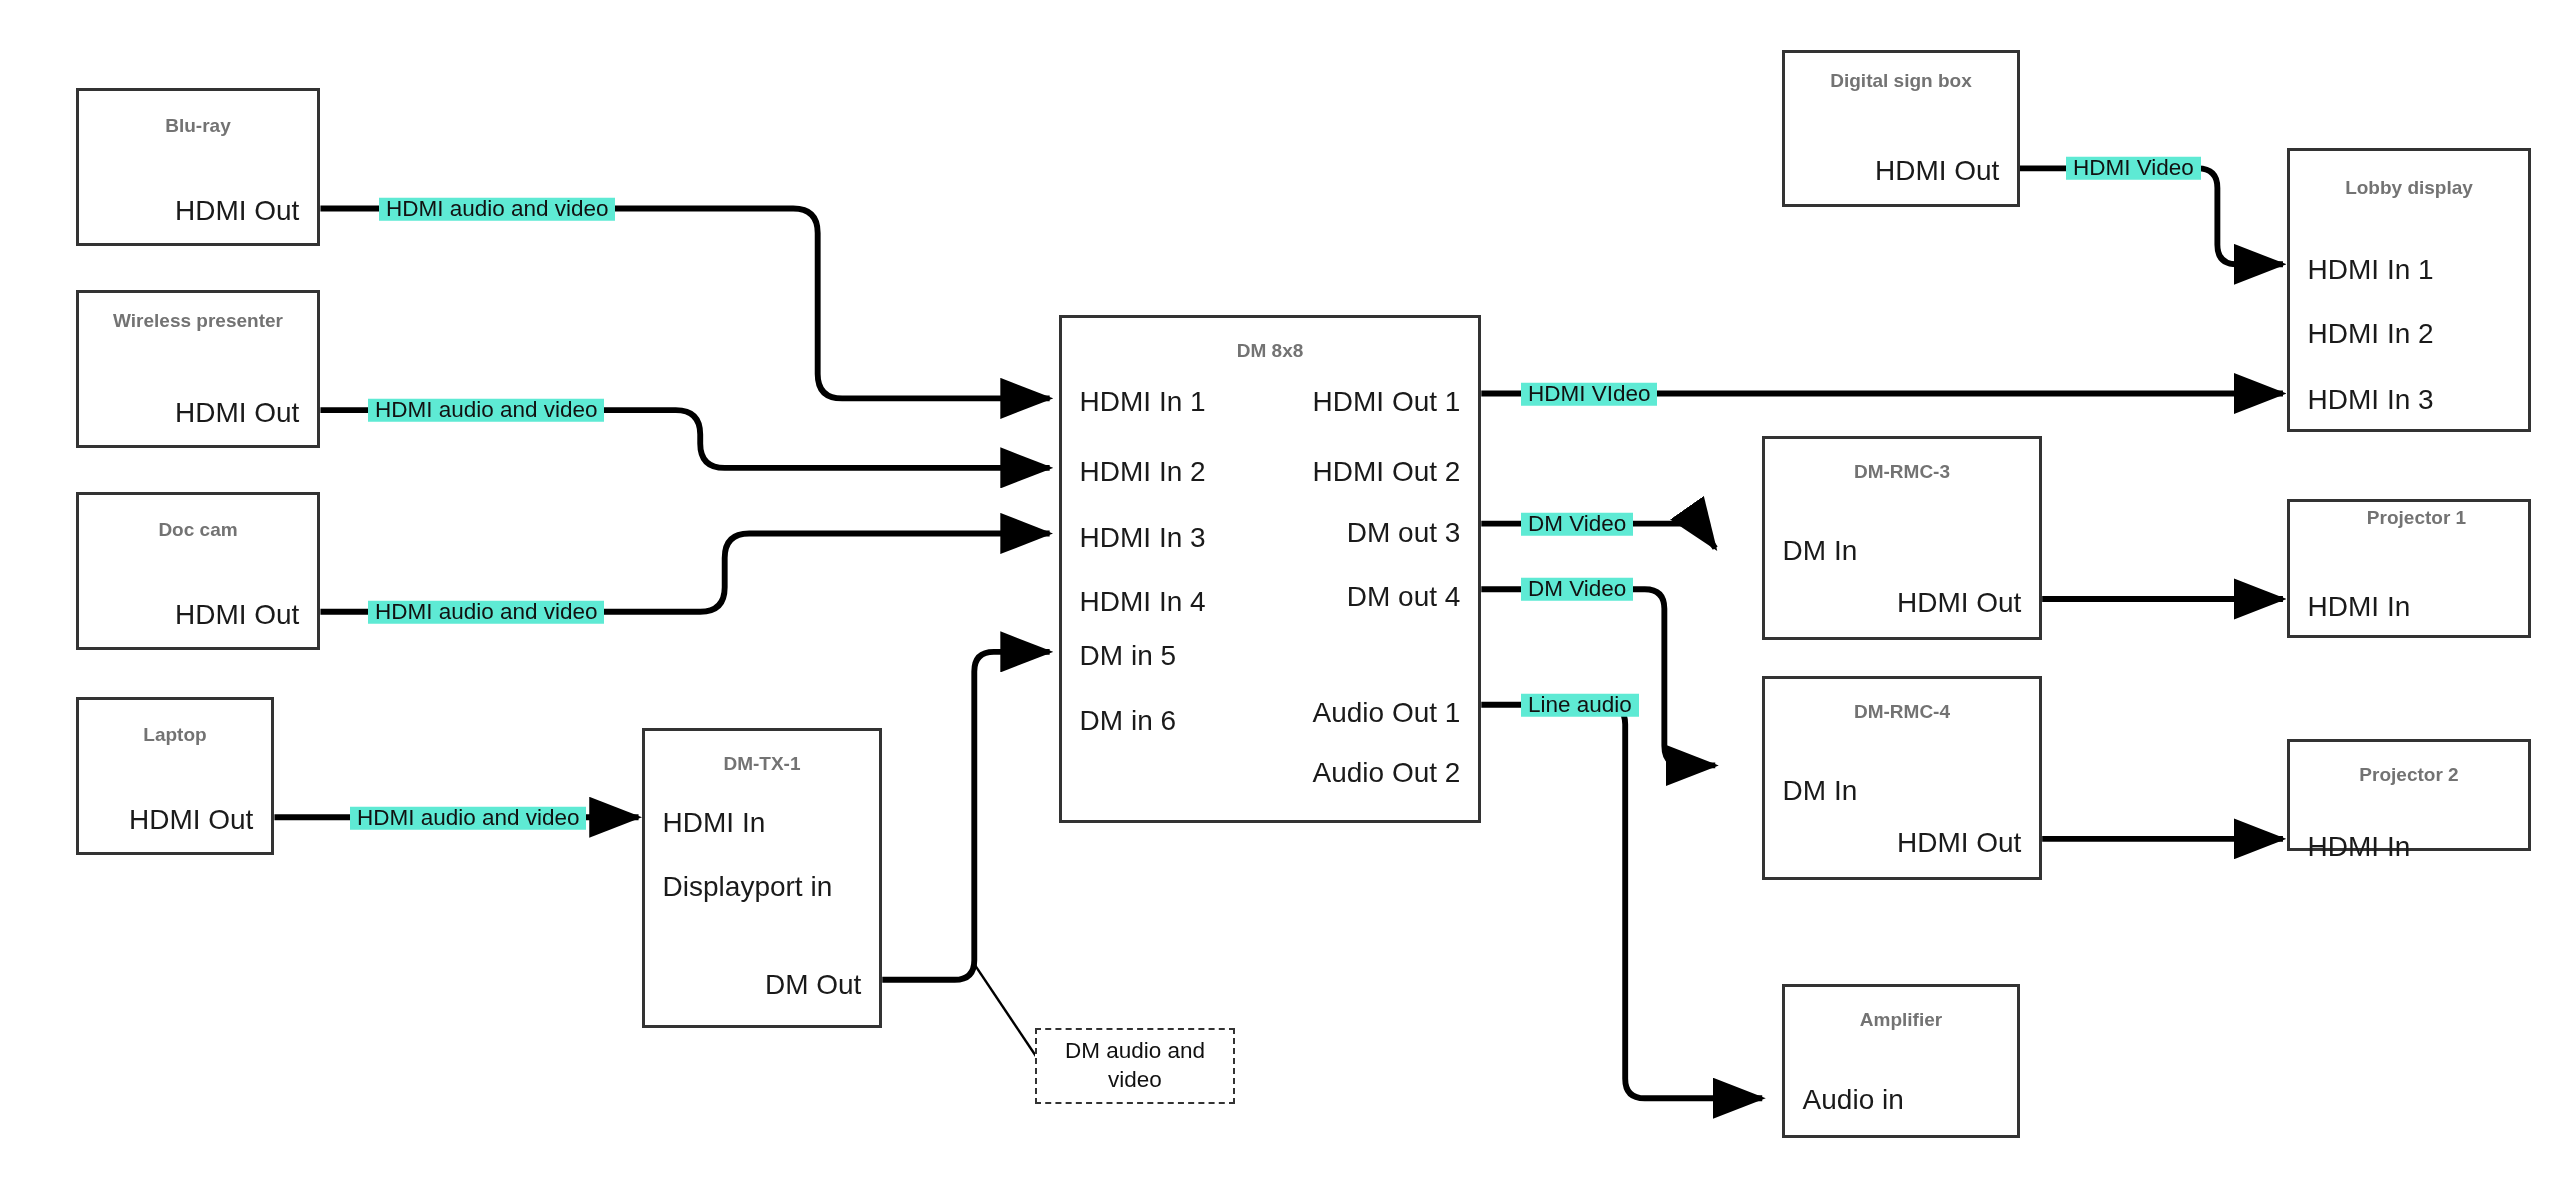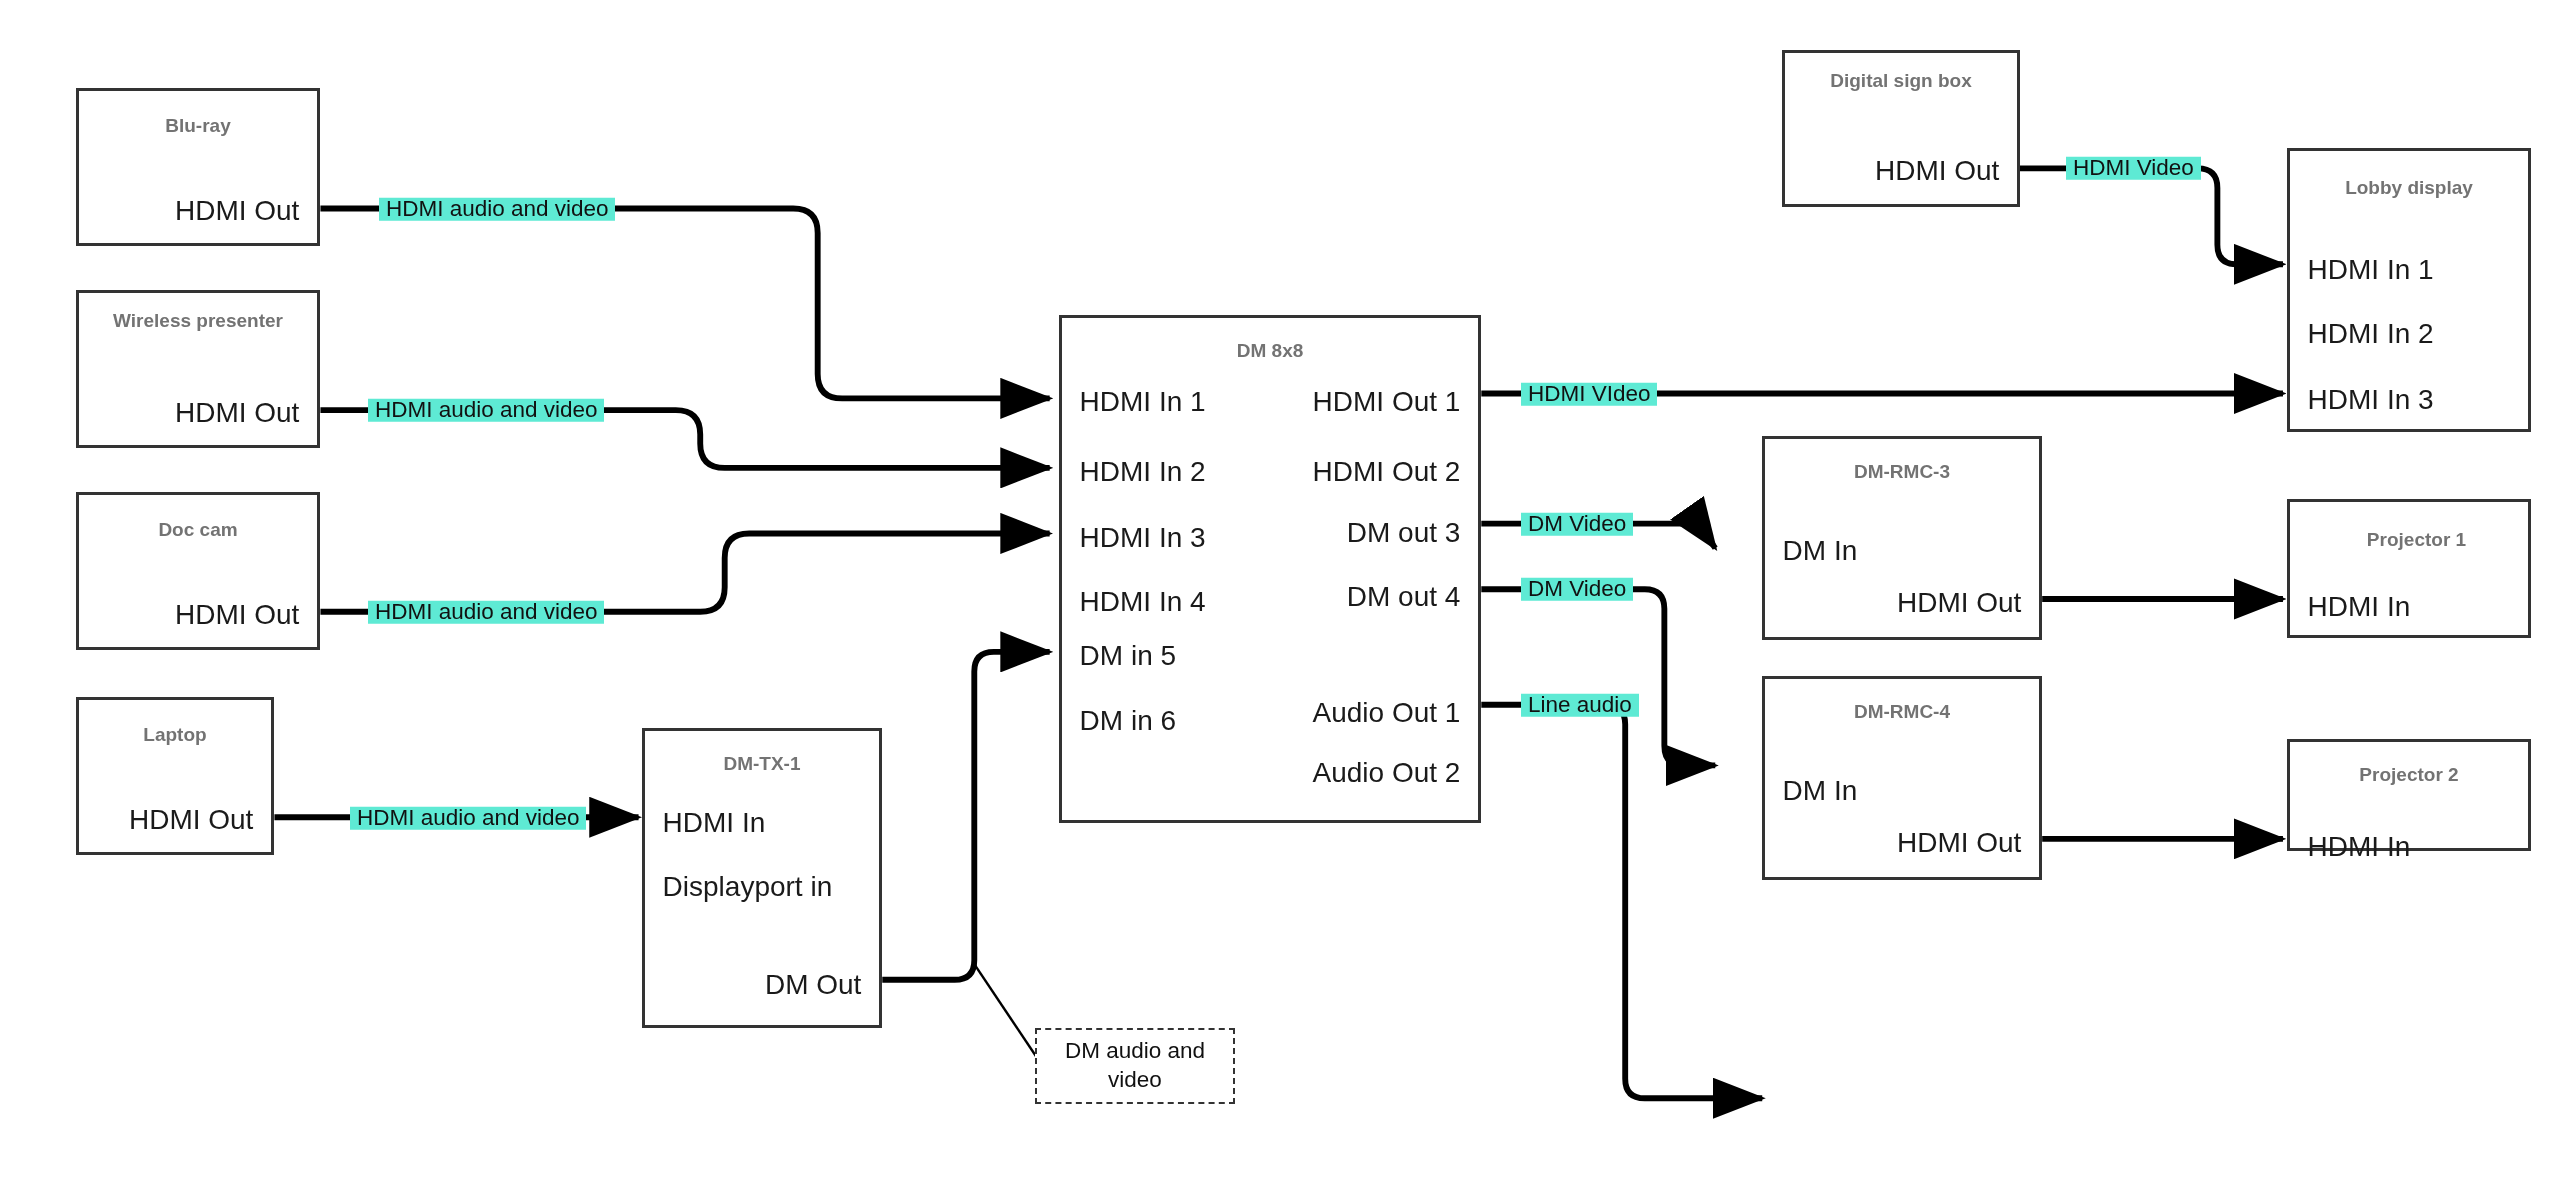--- a/index.html
+++ b/index.html
@@ -194,26 +194,30 @@
     <div class="port right" style="top:150px;">HDMI Out</div>
   </div>
 
   <div class="node" style="left:1762px; top:676px; width:280px; height:204px;">
     <div class="node-title" style="top:21.5px;">DM-RMC-4</div>
     <div class="port left" style="top:98px;">DM In</div>
     <div class="port right" style="top:150px;">HDMI Out</div>
   </div>
 
   <div class="node" style="left:2287px; top:499px; width:244px; height:139px;">
-    <div class="node-title" style="top:27px;padding-left:15px;">Projector 1</div>
+    <div class="node-title" style="top:5px;padding-left:15px;">Projector 1</div>
     <div class="port left" style="top:91px;">HDMI In</div>
   </div>
 
   <div class="node" style="left:2287px; top:739px; width:244px; height:112px;">
     <div class="node-title" style="top:21.5px;">Projector 2</div>
     <div class="port left" style="top:91px;">HDMI In</div>
   </div>
 
+  <div class="node" style="left:1782px; top:984px; width:238px; height:154px;">
+    <div class="node-title" style="top:21.5px;">Amplifier</div>
+    <div class="port left" style="top:99px;">Audio in</div>
+  </div>
 
   <div class="callout" style="left:1035px; top:1028px; width:200px; height:76px;">DM audio and video</div>
 
 </div>
 
 
 </body></html>

